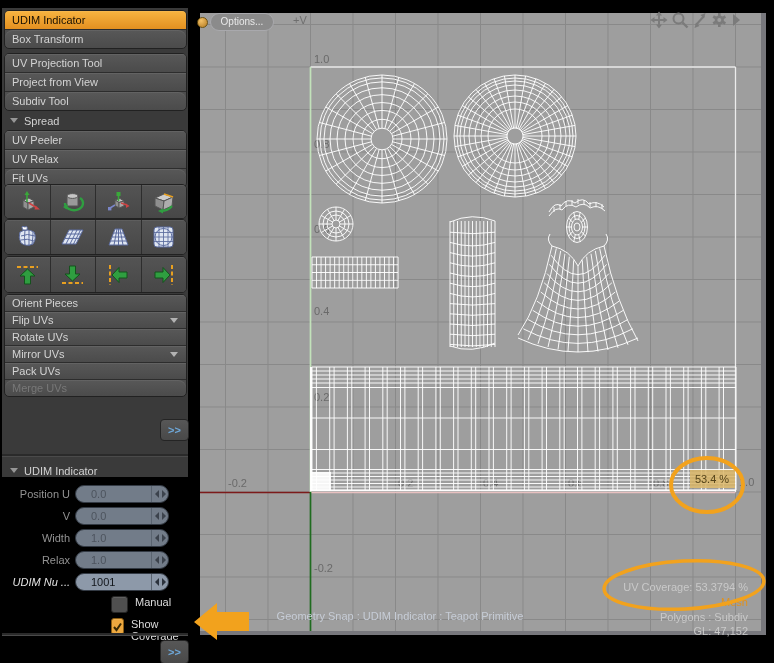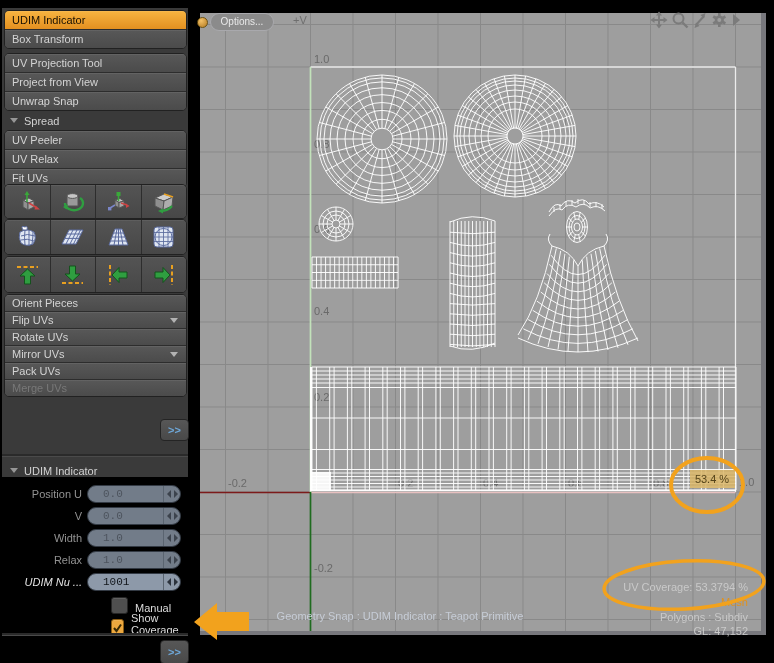--- a/index.html
+++ b/index.html
@@ -5,46 +5,46 @@
   html,body{margin:0;padding:0;background:#000;width:774px;height:663px;overflow:hidden;
     font-family:"Liberation Sans",sans-serif;-webkit-font-smoothing:antialiased;}
   .app{position:relative;width:774px;height:663px;}
 
   
   .sidebar{position:absolute;left:2px;top:8px;width:186px;height:469px;background:#3a3a3a;}
   .grp{position:absolute;left:2px;width:181px;border:1px solid #212121;border-radius:5px;overflow:hidden;background:#4e4e4e;}
   .row-btn{display:flex;align-items:center;height:18px;padding:0 7px;background:linear-gradient(#585858,#4b4b4b);
     border-bottom:1px solid #2d2d2d;box-shadow:inset 0 1px 0 rgba(255,255,255,.07);
     color:#d4d4d4;font-size:11px;cursor:default;position:relative;}
-  .row-btn:last-child{border-bottom:none;}
+  .row-btn:last-child{border-bottom:none;border-radius:8px;}
   .row-btn.sel{background:linear-gradient(#f7b441,#e39020);color:#181002;}
   .row-btn.dis{color:#787878;}
   .caret{position:absolute;right:8px;top:7px;width:0;height:0;border-left:4px solid transparent;
     border-right:4px solid transparent;border-top:5px solid #b3b3b3;}
   .hdr{position:absolute;left:4px;display:flex;align-items:center;height:17px;color:#d2d2d2;font-size:11px;}
   .tri{width:0;height:0;border-left:4px solid transparent;border-right:4px solid transparent;
     border-top:5px solid #969696;margin:0 6px 0 4px;}
   .igrp{position:absolute;left:2px;width:181px;display:flex;border:1px solid #212121;border-radius:5px;overflow:hidden;background:#4a4a4a;}
   .icell{flex:1 1 25%;display:flex;align-items:center;justify-content:center;
     background:linear-gradient(#545454,#474747);border-right:1px solid #2d2d2d;box-shadow:inset 0 1px 0 rgba(255,255,255,.06);}
   .icell:last-child{border-right:none;}
   .more-btn{position:absolute;width:27px;height:20px;background:linear-gradient(#575757,#494949);
     border:1px solid #242424;border-radius:4px;color:#6ea7d8;font-size:11px;font-weight:bold;
     display:flex;align-items:center;justify-content:center;}
   .divider{position:absolute;left:0;width:186px;height:2px;background:#2a2a2a;box-shadow:0 1px 0 #4a4a4a;}
-  .field{position:absolute;left:12px;height:20px;width:186px;display:flex;align-items:center;}
+  .field{position:absolute;left:0;height:20px;width:186px;display:flex;align-items:center;}
   .flabel{width:68px;text-align:right;font-size:11px;color:#929292;margin-right:5px;white-space:nowrap;}
   .flabel.en{color:#e3e3e3;font-style:italic;}
   .fbox{width:92px;height:16px;border-radius:9px;background:#727c89;border:1px solid #333a44;
-    display:flex;align-items:center;position:relative;font-family:Liberation Mono, monospace;}
+    display:flex;align-items:center;position:relative;}
   .fbox .fval{flex:1;padding-left:15px;font-size:11px;color:#4d545e;}
   .fbox.en{background:#8d99a9;}
   .fbox.en .fval{color:#12161b;}
   .spin{width:16px;height:100%;border-left:1px solid #5a6470;display:flex;align-items:center;justify-content:center;}
-  .cbrow{position:absolute;left:74px;height:18px;display:flex;align-items:flex-end;padding-left:35px;}
+  .cbrow{position:absolute;left:74px;height:18px;display:flex;align-items:flex-start;padding-left:35px;}
   .cb{width:15px;height:15px;border-radius:3px;background:#4f4f4f;border:1px solid #262626;
     box-shadow:inset 0 1px 0 rgba(255,255,255,.1);display:flex;align-items:center;justify-content:center;}
   .cb .tick{display:none;}
   .cb.checked{background:#eda83f;border-color:#8a5c12;}
   .cb.checked .tick{display:block;}
   .cblabel{margin-left:7px;font-size:11px;color:#dcdcdc;}
 
   
   #uv-svg{position:absolute;left:0;top:0;pointer-events:none;}
   .vp-ov{position:absolute;z-index:5;}
@@ -63,21 +63,21 @@
   <aside class="sidebar">
 
     <div class="grp" style="top:2px">
       <div class="row-btn sel">UDIM Indicator</div>
       <div class="row-btn">Box Transform</div>
     </div>
 
     <div class="grp" style="top:45px">
       <div class="row-btn">UV Projection Tool</div>
       <div class="row-btn">Project from View</div>
-      <div class="row-btn">Unwrap Snap</div>
+      <div class="row-btn">Subdiv Tool</div>
     </div>
 
     <div class="hdr" style="top:104px">
       <span class="tri"></span>
       <span>Spread</span>
     </div>
 
     <div class="grp" style="top:122px">
       <div class="row-btn">UV Peeler</div>
       <div class="row-btn">UV Relax</div>

